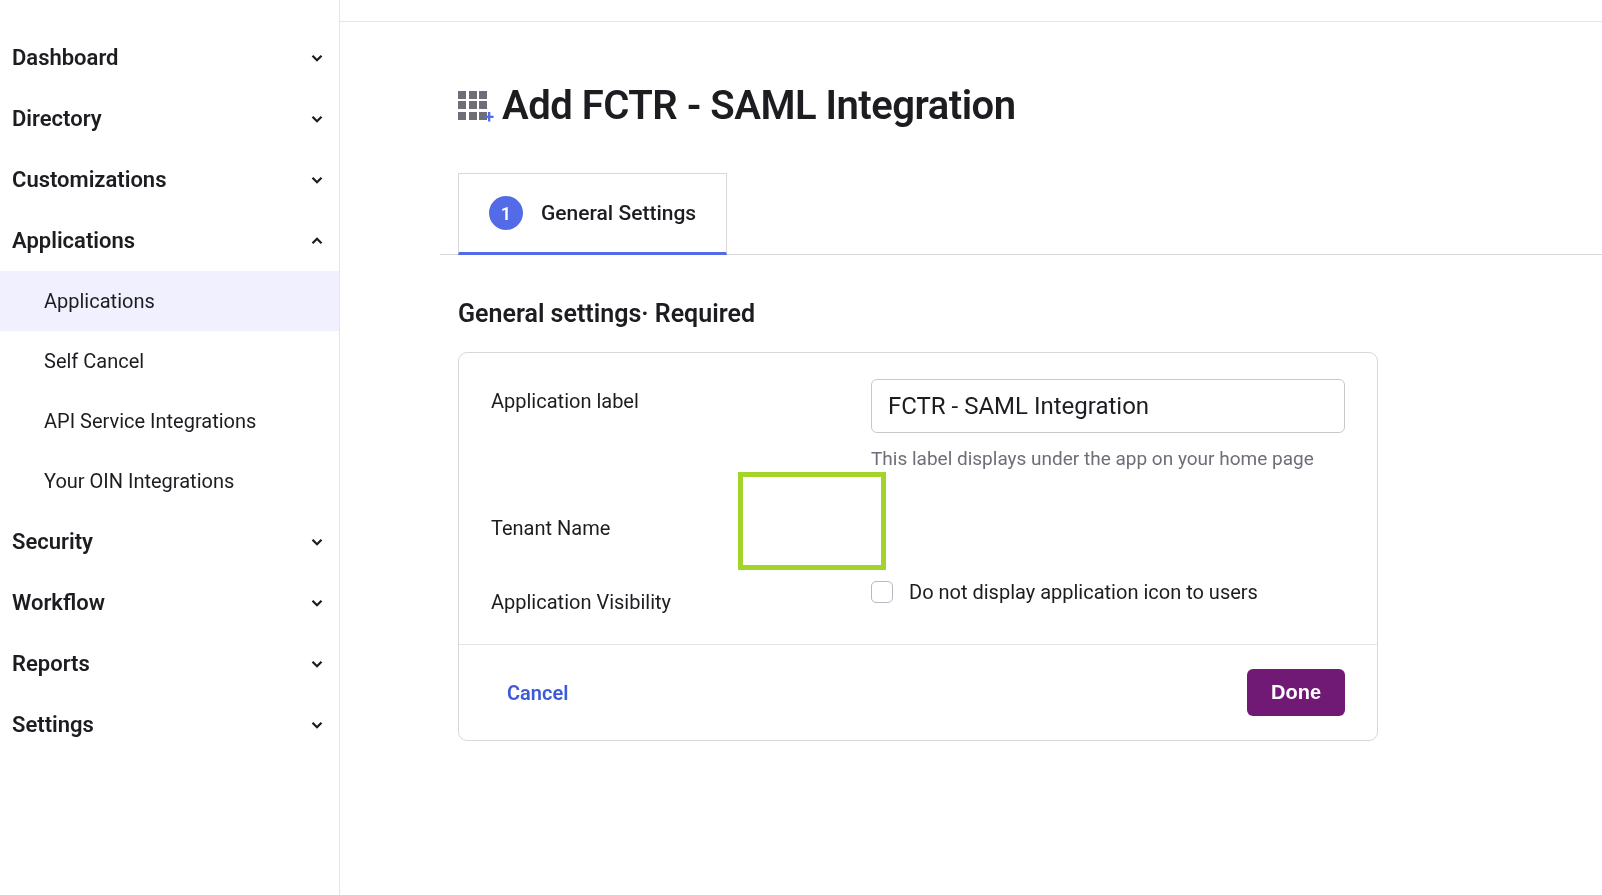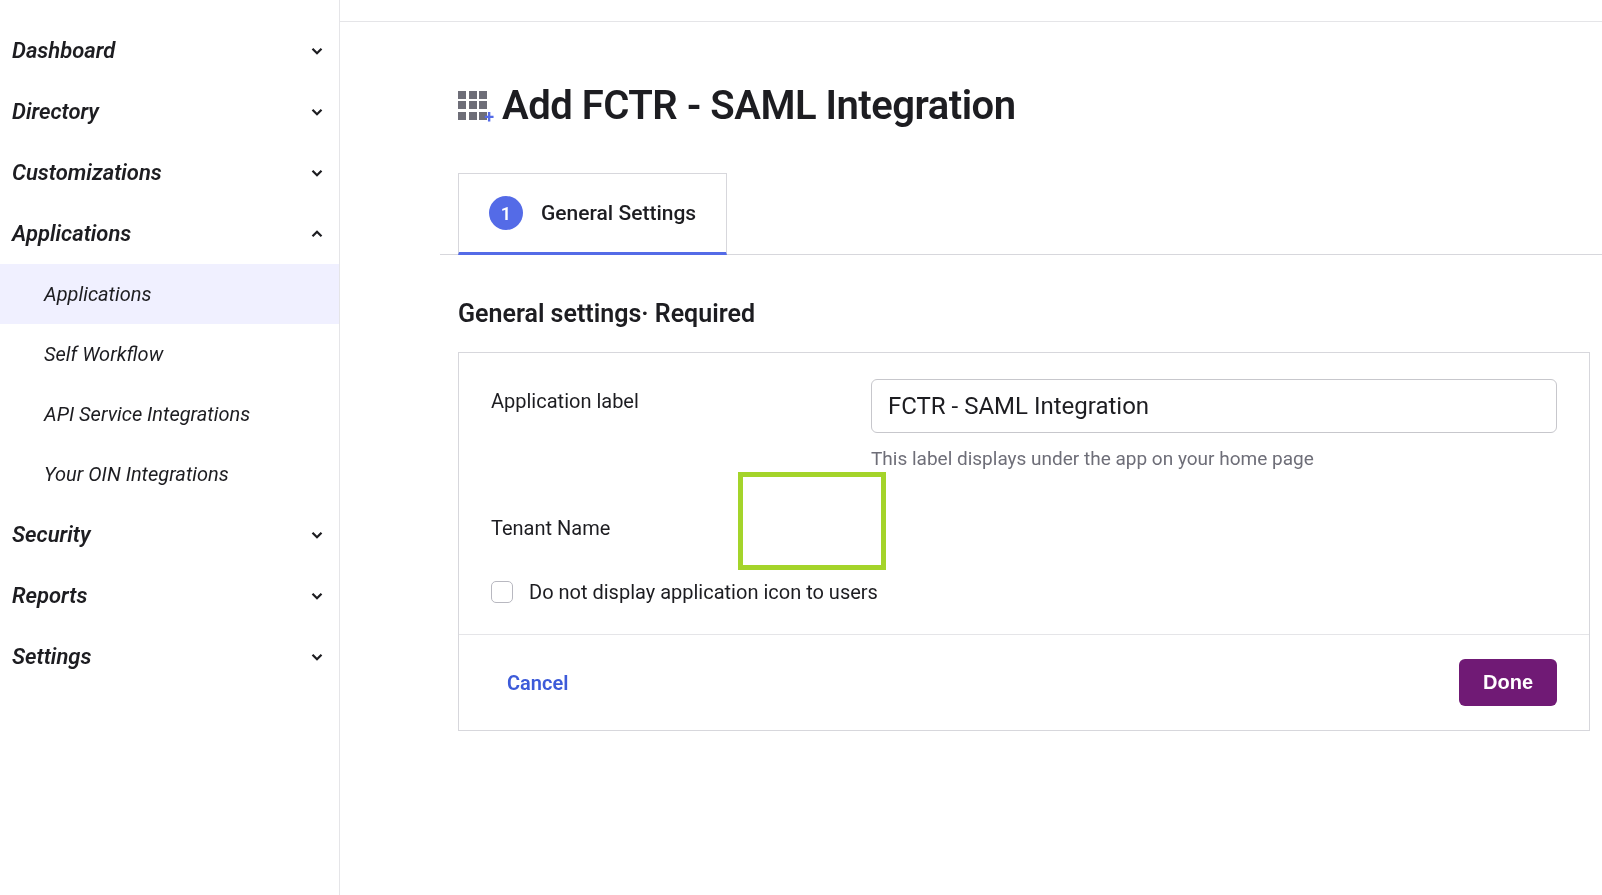--- a/index.html
+++ b/index.html
@@ -8,23 +8,22 @@
       color: #1d1d21;
       width: 1602px;
       height: 895px;
       overflow: hidden;
       background: #fff;
     }
     .page { display: flex; height: 100%; }
     .sidebar {
       width: 340px;
       border-right: 1px solid #e5e5e8;
-      padding-top: 20px;
+      padding-top: 27px;
       flex-shrink: 0;
-      font-style: italic;
     }
     .nav-item {
       display: flex;
       justify-content: space-between;
       align-items: center;
       padding: 18px 12px 18px 12px;
       font-size: 22px;
       font-weight: 600;
       cursor: pointer;
     }
@@ -116,22 +115,22 @@
     }
     .tab .tab-label { font-size: 21px; font-weight: 500; }
     .section-heading {
       font-size: 25px;
       font-weight: 600;
       padding: 44px 0 24px 18px;
     }
     .form-card {
       margin-left: 18px;
       border: 1px solid #d7d7dc;
-      border-radius: 0;
-      width: 1132px;
+      border-radius: 9px;
+      width: 920px;
     }
     .form-row {
       display: flex;
       padding: 26px 32px 16px 32px;
       align-items: flex-start;
     }
     .form-label {
       width: 380px;
       font-size: 20px;
       color: #1d1d21;
@@ -238,30 +237,38 @@
       <span class="chevron">
         <svg class="chev" viewBox="0 0 24 24" fill="none" stroke="currentColor" stroke-width="3">
             <polyline points="6 15 12 9 18 15"></polyline>
           </svg>
       </span>
     </div>
     <div class="nav-sub active">
       <span>Applications</span>
     </div>
     <div class="nav-sub">
-      <span>Self Workflow</span>
+      <span>Self Cancel</span>
     </div>
     <div class="nav-sub">
       <span>API Service Integrations</span>
     </div>
     <div class="nav-sub">
       <span>Your OIN Integrations</span>
     </div>
     <div class="nav-item">
       <span>Security</span>
+      <span class="chevron">
+        <svg class="chev" viewBox="0 0 24 24" fill="none" stroke="currentColor" stroke-width="3">
+            <polyline points="6 9 12 15 18 9"></polyline>
+          </svg>
+      </span>
+    </div>
+    <div class="nav-item">
+      <span>Workflow</span>
       <span class="chevron">
         <svg class="chev" viewBox="0 0 24 24" fill="none" stroke="currentColor" stroke-width="3">
             <polyline points="6 9 12 15 18 9"></polyline>
           </svg>
       </span>
     </div>
     <div class="nav-item">
       <span>Reports</span>
       <span class="chevron">
         <svg class="chev" viewBox="0 0 24 24" fill="none" stroke="currentColor" stroke-width="3">
@@ -316,20 +323,21 @@
             <input type="text" class="text-input" value="FCTR - SAML Integration" style="">
             <div class="help-text">This label displays under the app on your home page</div>
           </div>
         </div>
 
         <div class="form-row" style="padding-top:20px; padding-bottom:30px;">
           <div class="form-label">Tenant Name</div>
         </div>
 
         <div class="form-row" style="padding-top:10px; padding-bottom:30px;">
+          <div class="form-label">Application Visibility</div>
           <div class="form-field">
             <div class="checkbox-row">
               <span class="checkbox"></span>
               <span class="checkbox-label">Do not display application icon to users</span>
             </div>
           </div>
         </div>
 
         <div class="card-footer">
           <span class="cancel-link">Cancel</span>

